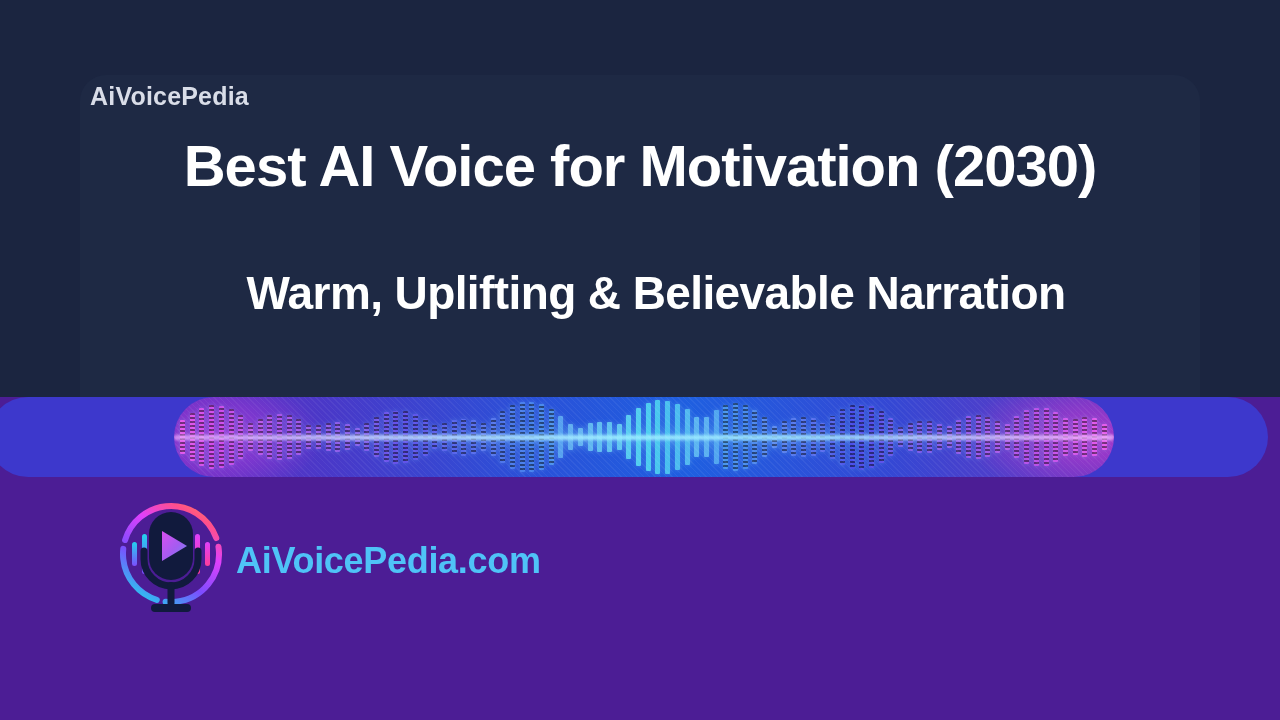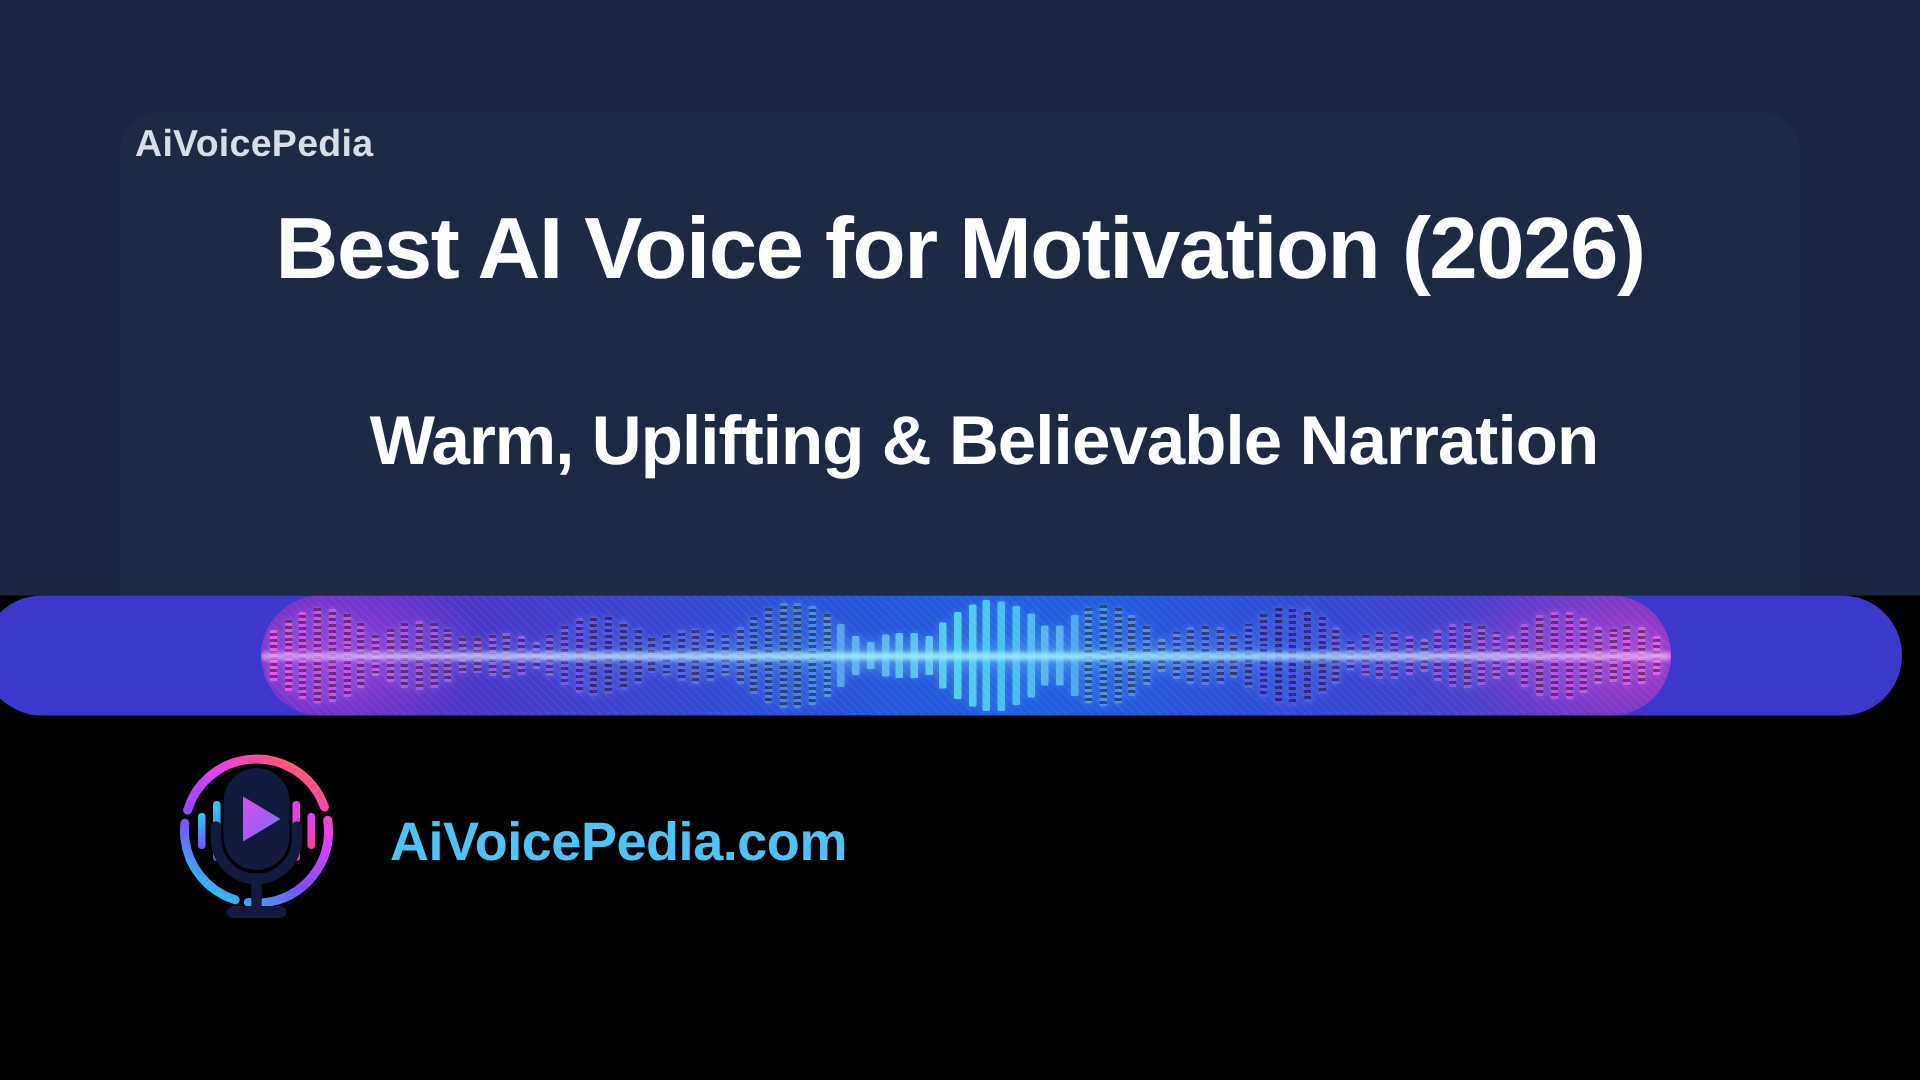--- a/index.html
+++ b/index.html
@@ -7,21 +7,21 @@
   html, body {
     width:1280px; height:720px;
     overflow:hidden;
     font-family:"Liberation Sans", sans-serif;
     background:#1d4ed8;
   }
 
   #stage {
     position:relative;
     width:1280px; height:720px;
-    background:#000000;
+    background:#4c1d95;
     overflow:hidden;
   }
 
   
   .hero-outer {
     position:absolute;
     left:0; top:0;
     width:1280px; height:397px;
     background:#1b2540;
   }
@@ -139,21 +139,20 @@
     width:120px; height:120px;
   }
   .brand {
     position:absolute;
     left:236px; top:540px;
     font-size:36px;
     font-weight:bold;
     letter-spacing:-0.3px;
     color:#4fc3f7;
     white-space:nowrap;
-    margin-left:24px;
   }
   .badge {
     position:absolute;
     left:932px; top:540px;
     height:50px;
     padding:0 26px;
     display:flex; align-items:center; justify-content:center;
     background:rgba(255,255,255,0.26);
     border-radius:25px;
     font-size:23px;
@@ -166,21 +165,21 @@
 <body>
 
 <div id="stage">
 
   <div class="hero-outer">
     <div class="hero-panel"></div>
   </div>
 
   <div class="eyebrow">AiVoicePedia</div>
 
-  <div class="headline">Best AI Voice for Motivation (2026)</div>
+  <div class="headline">Best AI Voice for Motivation (2030)</div>
 
   <div class="subheadline">Warm, Uplifting &amp; Believable Narration</div>
 
   <div class="wave-band">
     <div class="wave-art">
       <div class="wave-glow"></div>
       <div class="wave-bars" id="wave-bars">
           <div class="wb" style="height: 34.4px; background: repeating-linear-gradient(0deg, rgba(0, 0, 0, 0) 0px, rgba(0, 0, 0, 0) 2px, rgba(0, 0, 0, 0.55) 2px, rgba(0, 0, 0, 0.55) 4px) rgb(242, 95, 242); opacity: 0.85; box-shadow: rgba(140, 220, 255, 0.35) 0px 0px 5px;"></div>
           <div class="wb" style="height: 48.7px; background: repeating-linear-gradient(0deg, rgba(0, 0, 0, 0) 0px, rgba(0, 0, 0, 0) 2px, rgba(0, 0, 0, 0.55) 2px, rgba(0, 0, 0, 0.55) 4px) rgb(237, 90, 242); opacity: 0.85; box-shadow: rgba(140, 220, 255, 0.35) 0px 0px 5px;"></div>
           <div class="wb" style="height: 58.7px; background: repeating-linear-gradient(0deg, rgba(0, 0, 0, 0) 0px, rgba(0, 0, 0, 0) 2px, rgba(0, 0, 0, 0.55) 2px, rgba(0, 0, 0, 0.55) 4px) rgb(228, 85, 241); opacity: 0.85; box-shadow: rgba(140, 220, 255, 0.35) 0px 0px 5px;"></div>

